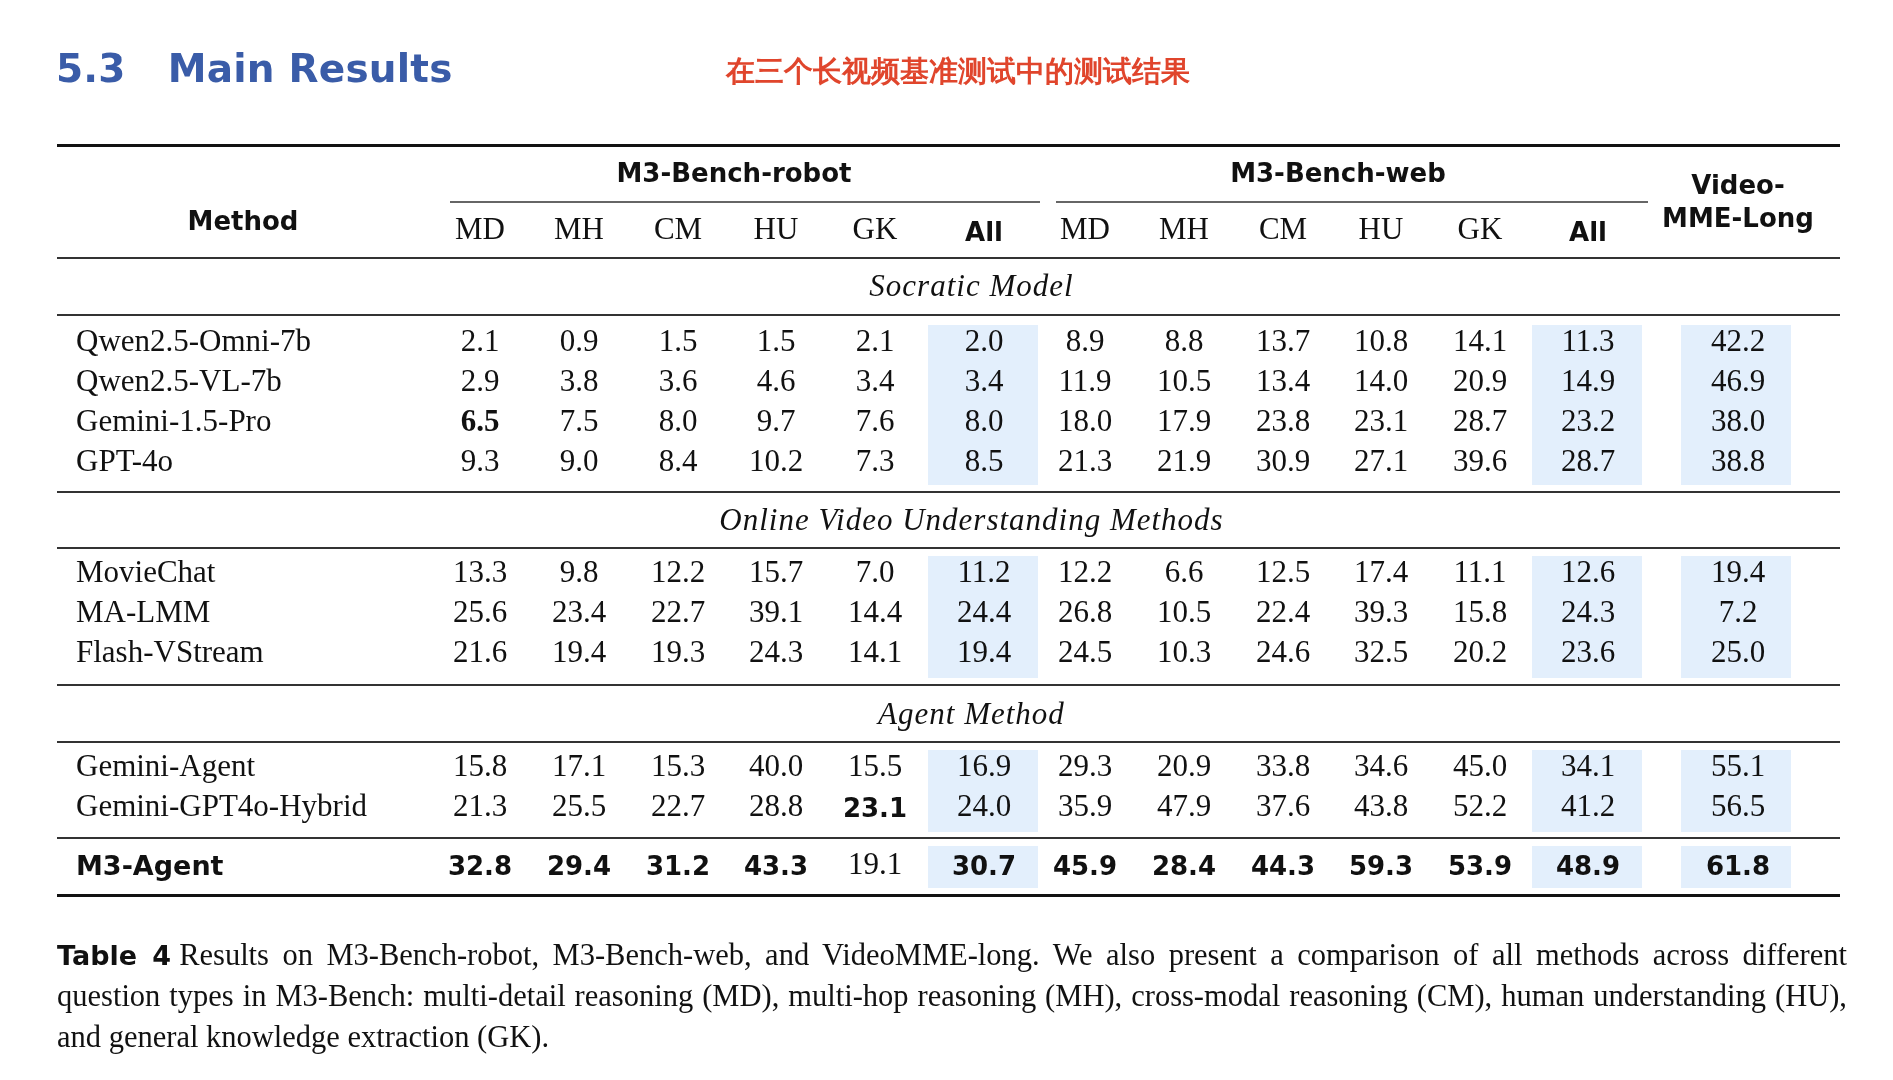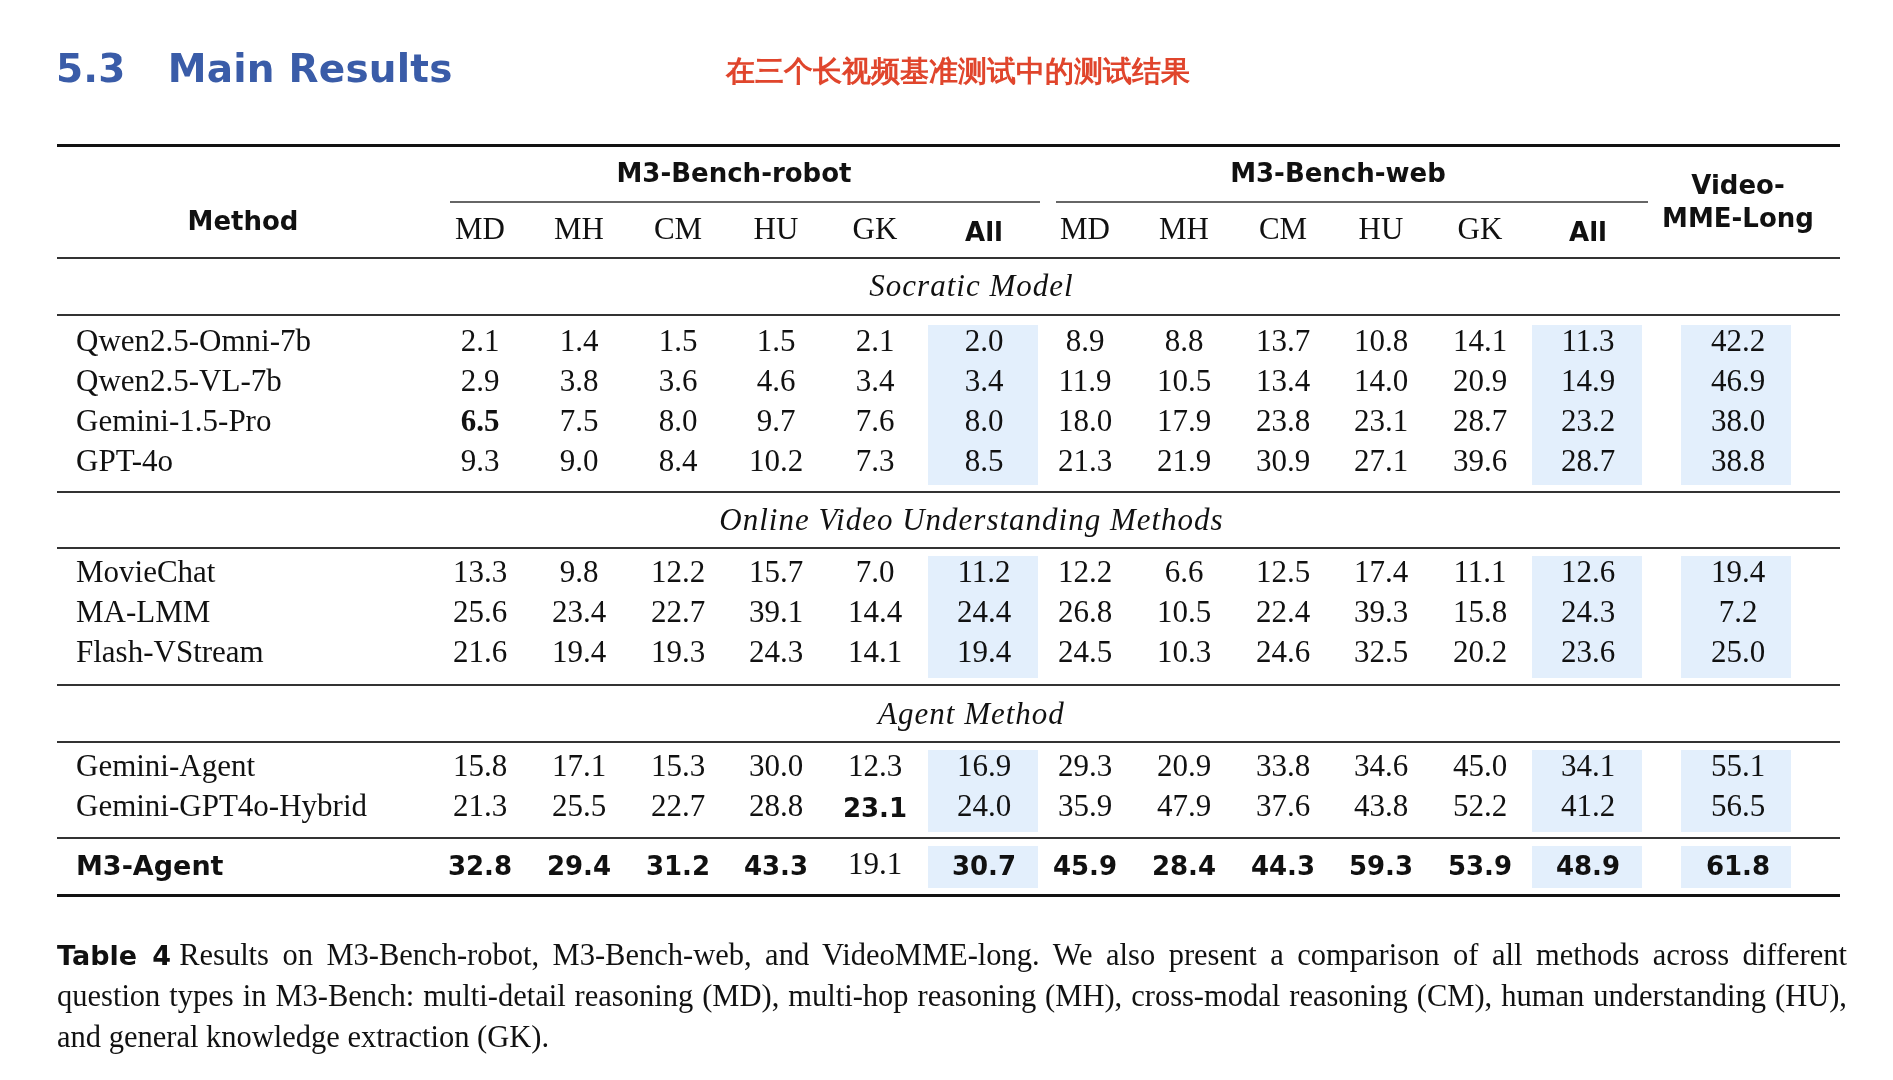--- a/index.html
+++ b/index.html
@@ -82,21 +82,21 @@
       <div class="cell subhdr" style="left: 1283px; top: 211px;">CM</div>
       <div class="cell subhdr" style="left: 1381px; top: 211px;">HU</div>
       <div class="cell subhdr" style="left: 1480px; top: 211px;">GK</div>
       <div class="cell hdr" style="left: 1588px; top: 217px;">All</div>
     </div>
   <div id="body-rows">
       <div class="section-label" style="top: 268px;">Socratic Model</div>
       <div>
         <div class="method" style="top: 323px;">Qwen2.5-Omni-7b</div>
         <div class="cell num-cell" style="left: 480px; top: 323px;">2.1</div>
-        <div class="cell num-cell" style="left: 579px; top: 323px;">1.4</div>
+        <div class="cell num-cell" style="left: 579px; top: 323px;">0.9</div>
         <div class="cell num-cell" style="left: 678px; top: 323px;">1.5</div>
         <div class="cell num-cell" style="left: 776px; top: 323px;">1.5</div>
         <div class="cell num-cell" style="left: 875px; top: 323px;">2.1</div>
         <div class="cell num-cell" style="left: 984px; top: 323px;">2.0</div>
         <div class="cell num-cell" style="left: 1085px; top: 323px;">8.9</div>
         <div class="cell num-cell" style="left: 1184px; top: 323px;">8.8</div>
         <div class="cell num-cell" style="left: 1283px; top: 323px;">13.7</div>
         <div class="cell num-cell" style="left: 1381px; top: 323px;">10.8</div>
         <div class="cell num-cell" style="left: 1480px; top: 323px;">14.1</div>
         <div class="cell num-cell" style="left: 1588px; top: 323px;">11.3</div>
@@ -198,22 +198,22 @@
         <div class="cell num-cell" style="left: 1480px; top: 634px;">20.2</div>
         <div class="cell num-cell" style="left: 1588px; top: 634px;">23.6</div>
         <div class="cell num-cell" style="left: 1738px; top: 634px;">25.0</div>
       </div>
       <div class="section-label" style="top: 696px;">Agent Method</div>
       <div>
         <div class="method" style="top: 748px;">Gemini-Agent</div>
         <div class="cell num-cell" style="left: 480px; top: 748px;">15.8</div>
         <div class="cell num-cell" style="left: 579px; top: 748px;">17.1</div>
         <div class="cell num-cell" style="left: 678px; top: 748px;">15.3</div>
-        <div class="cell num-cell" style="left: 776px; top: 748px;">30.0</div>
-        <div class="cell num-cell" style="left: 875px; top: 748px;">12.3</div>
+        <div class="cell num-cell" style="left: 776px; top: 748px;">40.0</div>
+        <div class="cell num-cell" style="left: 875px; top: 748px;">15.5</div>
         <div class="cell num-cell" style="left: 984px; top: 748px;">16.9</div>
         <div class="cell num-cell" style="left: 1085px; top: 748px;">29.3</div>
         <div class="cell num-cell" style="left: 1184px; top: 748px;">20.9</div>
         <div class="cell num-cell" style="left: 1283px; top: 748px;">33.8</div>
         <div class="cell num-cell" style="left: 1381px; top: 748px;">34.6</div>
         <div class="cell num-cell" style="left: 1480px; top: 748px;">45.0</div>
         <div class="cell num-cell" style="left: 1588px; top: 748px;">34.1</div>
         <div class="cell num-cell" style="left: 1738px; top: 748px;">55.1</div>
       </div>
       <div>

